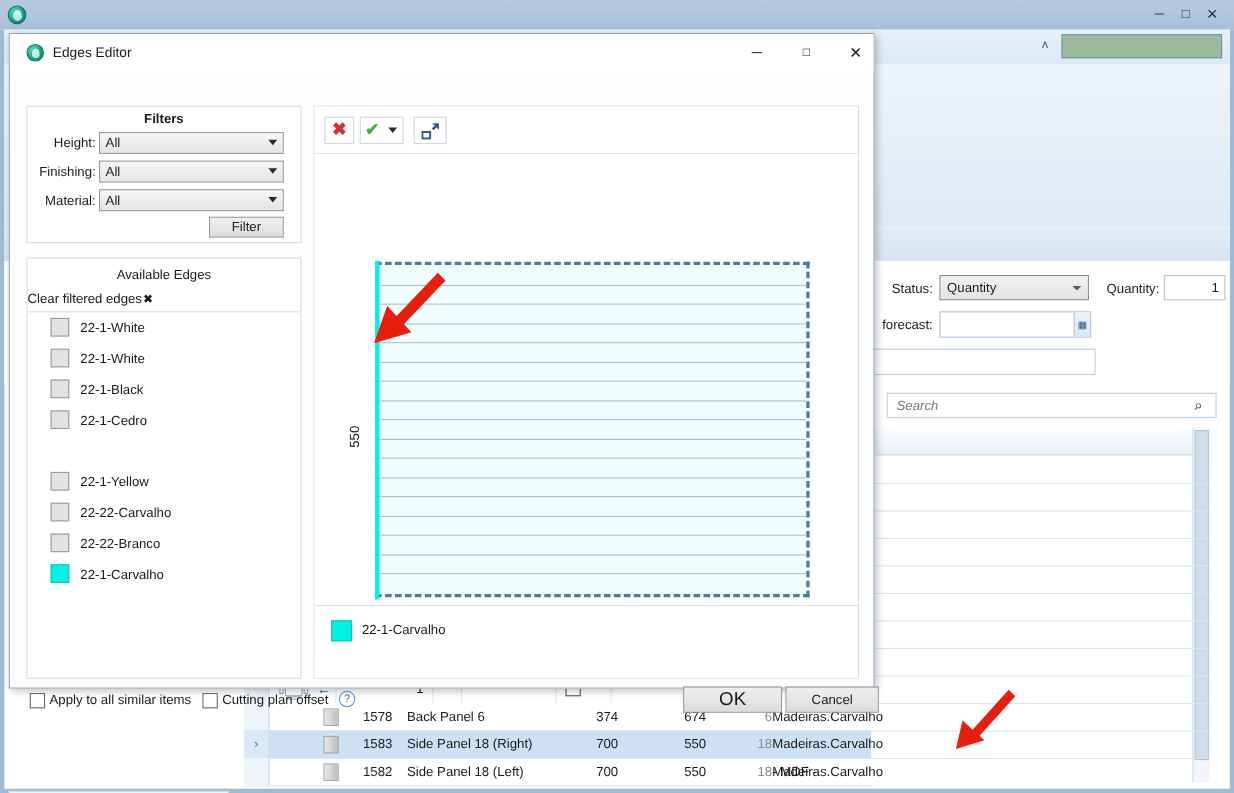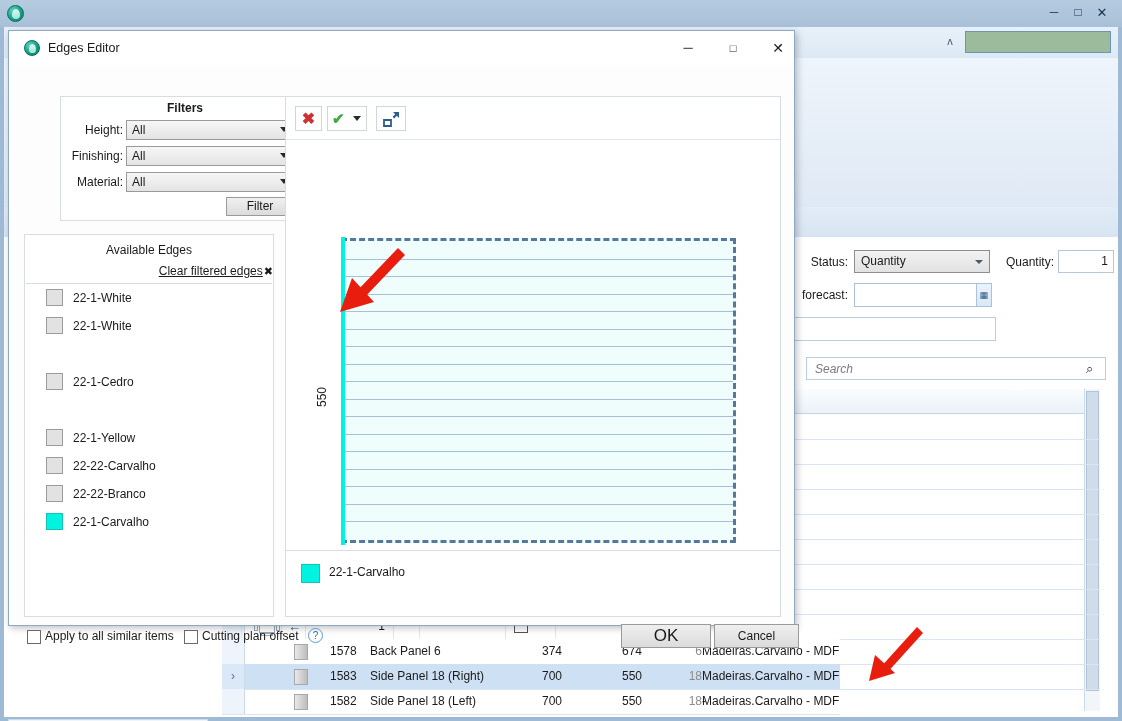--- a/index.html
+++ b/index.html
@@ -158,21 +158,21 @@
   
   #row-gutter{position:absolute;left:0;top:0;width:22px;bottom:0;background:#eef4fb;border-right:1px solid #c9dbed;}
   #tbl-vscroll{
     position:absolute;right:0;top:0;width:15px;bottom:0;
     background:#f2f6fb;border-left:1px solid #cddcea;
   }
   #tbl-vthumb{position:absolute;left:1px;top:2px;width:13px;height:300px;background:#cfdcea;border:1px solid #b2c5d8;box-sizing:border-box;}
 
   
   #bg-left-table{
-    position:absolute;left:222px;top:612px;width:570px;height:76px;background:#fff;padding-left:48px;
+    position:absolute;left:222px;top:612px;width:570px;height:76px;background:#fff;
   }
   .lrow{position:absolute;left:0;right:0;height:25px;border-bottom:1px solid #d9e6f2;}
   .lrow.selected{background:#cde0f4;}
   .lgutter{position:absolute;left:0;top:0;width:22px;height:25px;background:#eef4fb;border-right:1px solid #c9dbed;}
   .lgutter.sel{background:#dbe8f7;color:#4a74a8;text-align:center;line-height:25px;font-size:12px;}
   .swatch-cell{position:absolute;left:72px;top:5px;width:14px;height:16px;
     background:linear-gradient(to right,#e8e8e8,#bdbdbd);border:1px solid #a8a8a8;box-sizing:border-box;}
   .lcode{position:absolute;left:108px;top:0;height:25px;line-height:25px;font-size:12px;}
   .lname{position:absolute;left:148px;top:0;height:25px;line-height:25px;font-size:12px;}
   .lnum{position:absolute;top:0;height:25px;line-height:25px;font-size:12px;text-align:right;}
@@ -203,21 +203,21 @@
   }
   #dlg-title{position:absolute;left:39px;top:10px;font-size:12.5px;color:#1a1a1a;}
   .dlg-ctrl{position:absolute;top:8px;width:34px;height:18px;text-align:center;color:#1a1a1a;line-height:18px;}
   #dlg-min{left:662px;font-size:13px;}
   #dlg-max{left:707px;font-size:11px;}
   #dlg-close{left:752px;font-size:14px;}
 
   
   #filters-group{
     position:absolute;left:15px;top:65px;width:250px;height:125px;
-    background:#fff;border:1px solid #d7dde4;box-sizing:border-box;margin-left:36px;
+    background:#fff;border:1px solid #d7dde4;box-sizing:border-box;
   }
   #filters-title{position:absolute;left:0;right:0;top:4px;text-align:center;font-weight:bold;font-size:12px;}
   .f-label{position:absolute;font-size:12px;text-align:right;}
   #f-lbl-height{left:0;top:26px;width:62px;}
   #f-lbl-finishing{left:0;top:52px;width:62px;}
   #f-lbl-material{left:0;top:78px;width:62px;}
   .f-combo{
     position:absolute;left:65px;width:168px;height:20px;
     background:linear-gradient(to bottom,#f6f6f6,#e4e4e4);
     border:1px solid #9a9a9a;box-sizing:border-box;
@@ -236,22 +236,22 @@
     font-size:12px;text-align:center;line-height:17px;
   }
 
   
   #edges-group{
     position:absolute;left:15px;top:203px;width:250px;height:383px;
     background:#fff;border:1px solid #d7dde4;box-sizing:border-box;
   }
   #edges-title{position:absolute;left:0;right:0;top:8px;text-align:center;font-weight:normal;font-size:12px;}
   #clear-filtered{
-    position:absolute;left:0;right:0;top:29px;text-align:right;font-size:12px;
-    text-decoration:underline;color:#1a1a1a;
+    position:absolute;left:0;right:0;top:29px;text-align:left;font-size:12px;
+    color:#1a1a1a;
   }
   #clear-x{font-size:11px;text-decoration:none;display:inline-block;margin-left:1px;}
   #edges-sep{position:absolute;left:1px;right:1px;top:48px;height:1px;background:#d7dde4;}
   #edges-list{position:absolute;left:1px;right:1px;top:49px;bottom:1px;overflow:hidden;}
   .edge-item{position:absolute;left:0;right:0;height:28px;}
   .edge-sw{
     position:absolute;left:20px;top:5px;width:17px;height:17px;
     background:#e2e2e2;border:1px solid #9c9c9c;box-sizing:border-box;
   }
   .edge-sw.cyan{background:#00f3e0;border-color:#13c5b6;}
@@ -686,20 +686,24 @@
     </div>
     <div id="edges-sep"></div>
     <div id="edges-list">
         <div class="edge-item" style="top: 0px;">
           <div class="edge-sw" style="background: rgb(226, 226, 226);"></div>
           <div class="edge-lbl">22-1-White</div>
         </div>
         <div class="edge-item" style="top: 28px;">
           <div class="edge-sw" style="background: rgb(226, 226, 226);"></div>
           <div class="edge-lbl">22-1-White</div>
+        </div>
+        <div class="edge-item" style="top: 56px;">
+          <div class="edge-sw" style="background: rgb(226, 226, 226);"></div>
+          <div class="edge-lbl">22-1-Black</div>
         </div>
         <div class="edge-item" style="top: 84px;">
           <div class="edge-sw" style="background: rgb(226, 226, 226);"></div>
           <div class="edge-lbl">22-1-Cedro</div>
         </div>
         <div class="edge-item" style="top: 140px;">
           <div class="edge-sw" style="background: rgb(226, 226, 226);"></div>
           <div class="edge-lbl">22-1-Yellow</div>
         </div>
         <div class="edge-item" style="top: 168px;">

